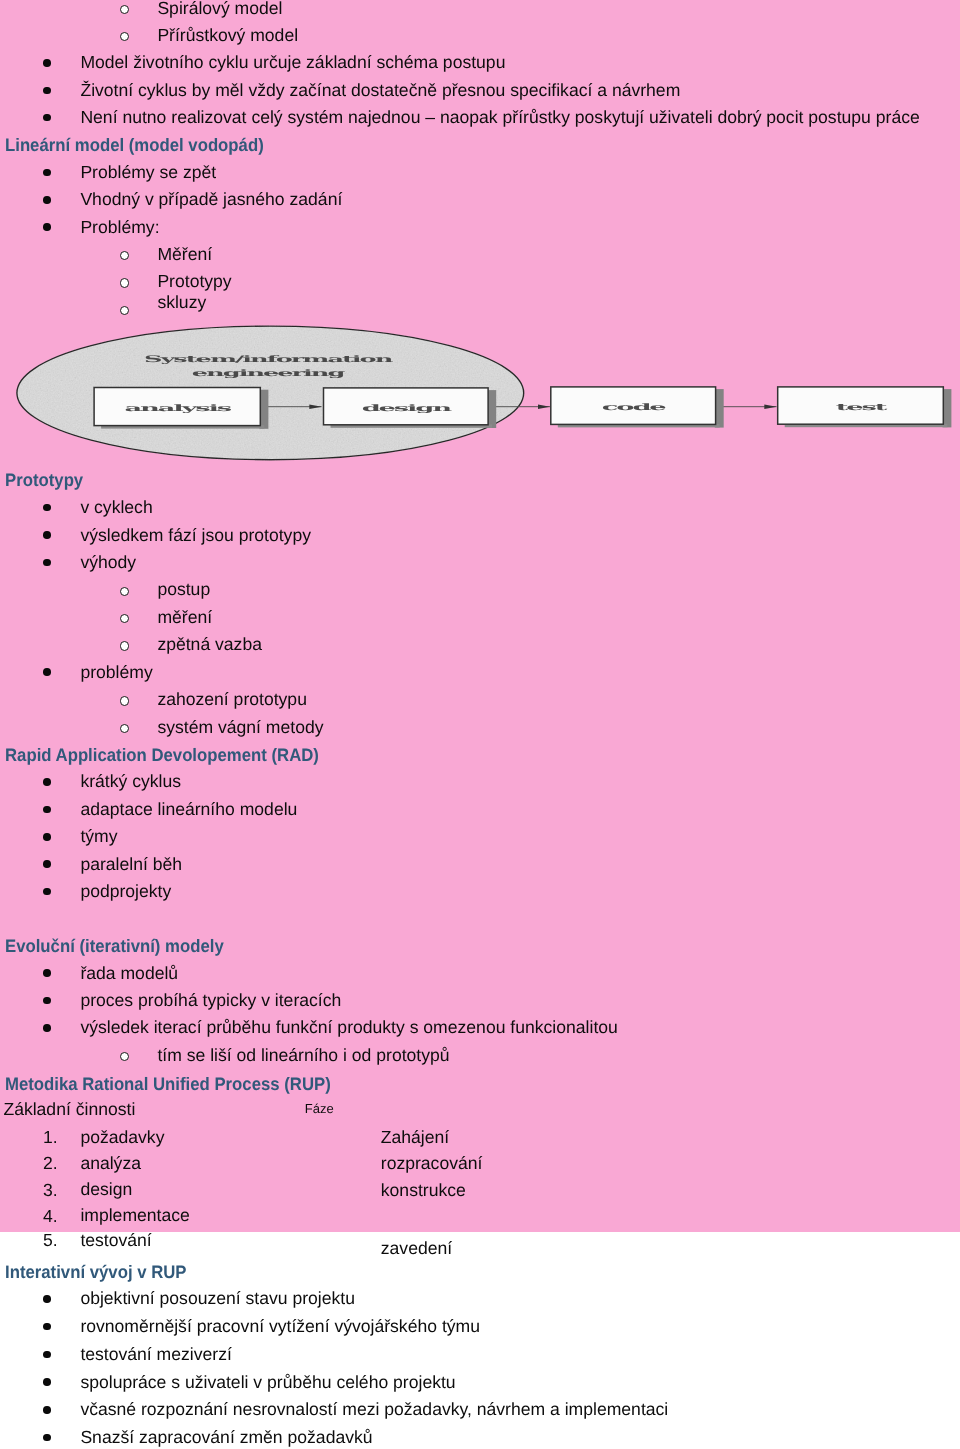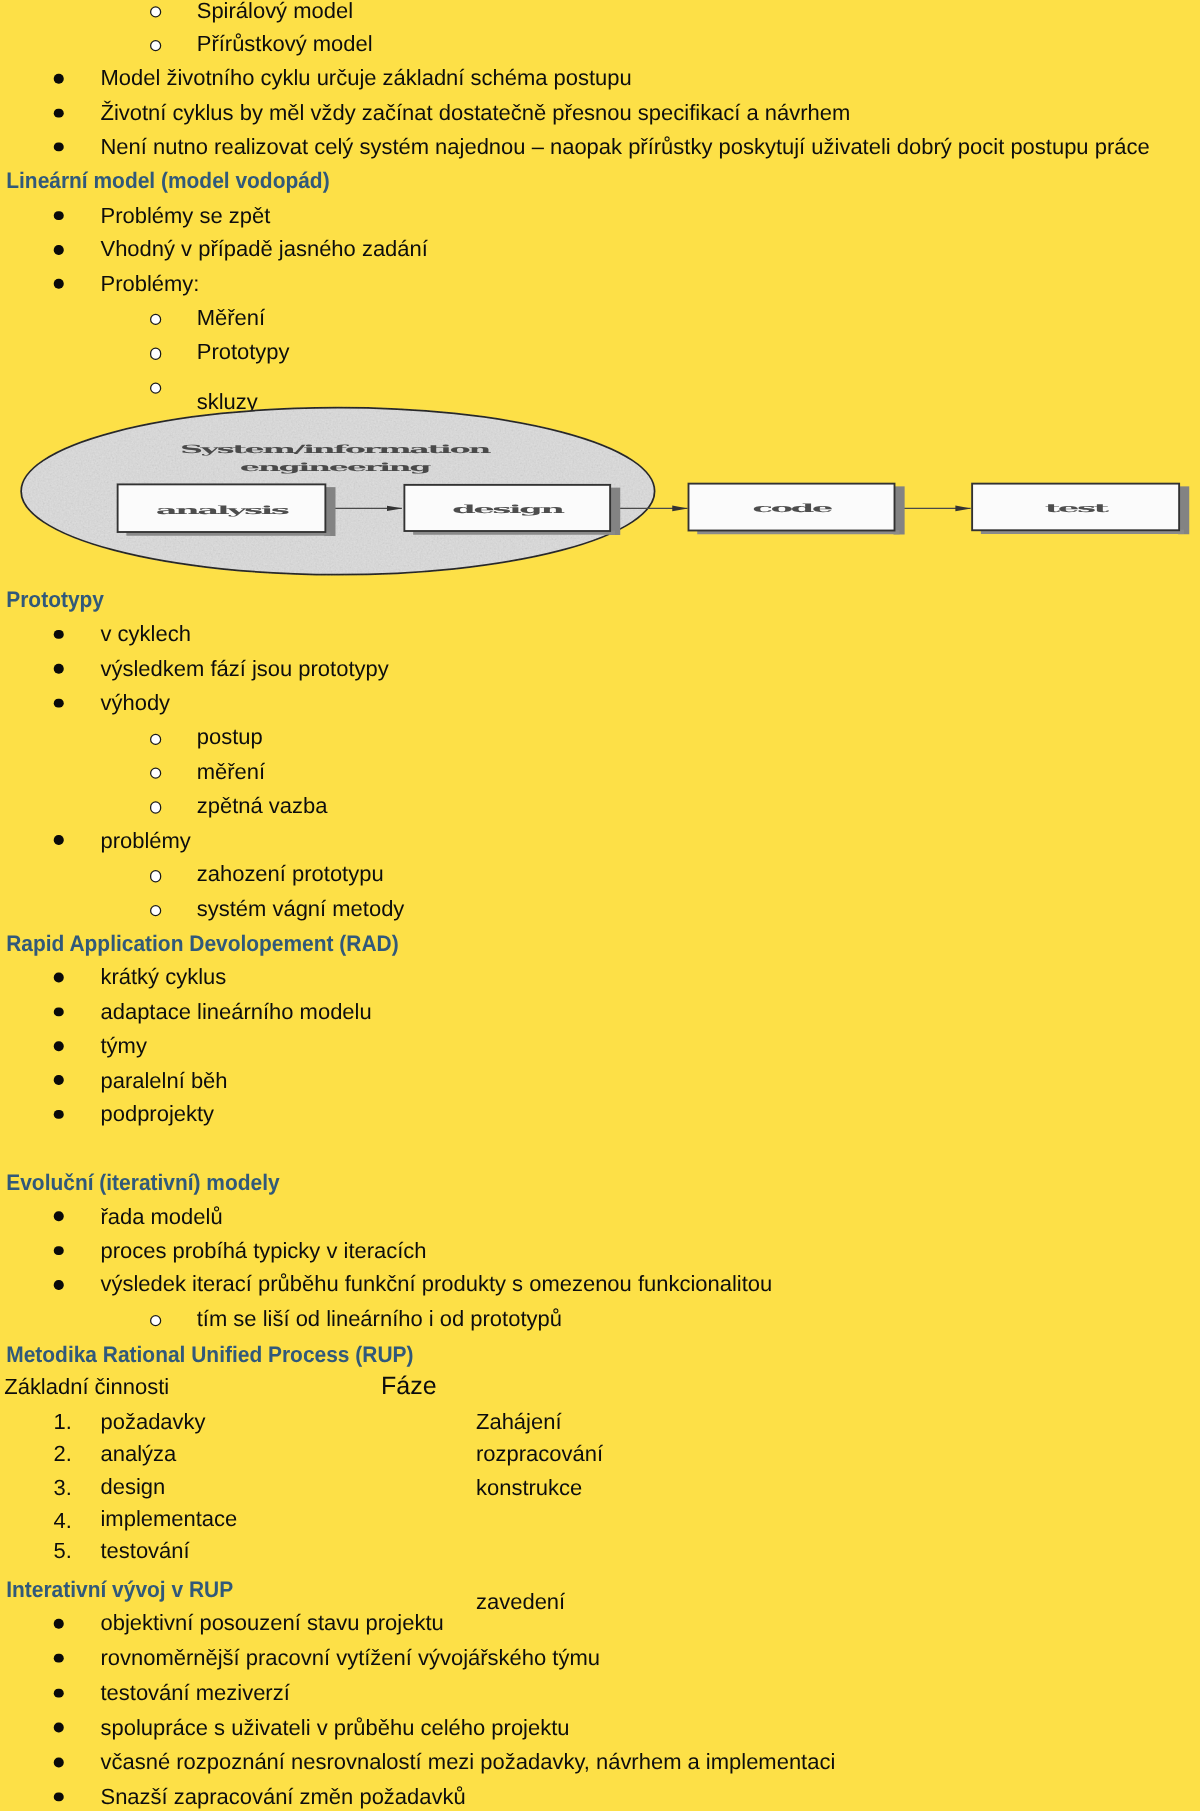--- a/index.html
+++ b/index.html
@@ -5,40 +5,40 @@
 <style>
   html, body { margin:0; padding:0; background:#ffffff; }
   body {
     width:960px; height:1449px;
     font-family:"Liberation Sans", sans-serif;
     color:#0d0d0d;
     overflow:hidden;
     -webkit-font-smoothing:antialiased;
     text-rendering:geometricPrecision;
   }
-  #page { position:relative; width:960px; height:1449px; background:#fde047; }
+  #page { position:relative; width:960px; height:1232px; background:#f9a8d4; }
   #text-layer { position:absolute; left:0; top:0; width:960px; height:1449px; }
   .sec { position:static; }
 
   h2 { margin:0; padding:0; font-weight:bold; }
 
   .ln { position:absolute; white-space:nowrap; font-size:17.58px; line-height:20px; }
   .ln.h { color:#31597a; font-weight:bold; left:5px; font-size:16.75px;
           transform:scaleY(1.075); transform-origin:left bottom; }
   .ln.plain { left:3.4px; }
   .ln.b1   { left:80.4px; }
   .ln.b2   { left:157.4px; }
   .ln.num  { left:80.4px; }
 
   .bl1 { position:absolute; left:43.2px; width:7.6px; height:7.6px;
          border-radius:50%; background:#0a0a0a; }
   .bl2 { position:absolute; left:120.1px; width:9.4px; height:9.4px; border-radius:50%;
          border:1.1px solid #1a1a1a; box-sizing:border-box; background:#ffffff; }
   .numlabel { position:absolute; left:42.9px; font-size:17.58px; line-height:20px; }
-  .col2 { position:absolute; left:304.8px; font-size:20px; line-height:20px; }
+  .col2 { position:absolute; left:304.8px; font-size:13px; line-height:20px; }
   .col3 { position:absolute; left:380.8px;   font-size:17.58px; line-height:20px; }
 </style>
 </head>
 <body>
 
 <div id="page">
   <div id="text-layer">
     <section class="sec">
       <span class="bl2" style="top:4.70px"></span>
       <div class="ln b2" style="top:-2.39px">Spirálový model</div>
@@ -57,21 +57,21 @@
       <div class="ln b1" style="top:161.81px">Problémy se zpět</div>
       <span class="bl1" style="top:196.00px"></span>
       <div class="ln b1" style="top:189.21px">Vhodný v případě jasného zadání</div>
       <span class="bl1" style="top:223.40px"></span>
       <div class="ln b1" style="top:216.61px">Problémy:</div>
       <span class="bl2" style="top:251.00px"></span>
       <div class="ln b2" style="top:243.91px">Měření</div>
       <span class="bl2" style="top:278.40px"></span>
       <div class="ln b2" style="top:271.31px">Prototypy</div>
       <span class="bl2" style="top:305.80px"></span>
-      <div class="ln b2" style="top:311px">skluzy</div>
+      <div class="ln b2" style="top:292px">skluzy</div>
     </section>
     <section class="sec">
       <h2 class="ln h" style="top:471.49px">Prototypy</h2>
       <span class="bl1" style="top:503.90px"></span>
       <div class="ln b1" style="top:497.11px">v cyklech</div>
       <span class="bl1" style="top:531.30px"></span>
       <div class="ln b1" style="top:524.51px">výsledkem fází jsou prototypy</div>
       <span class="bl1" style="top:558.80px"></span>
       <div class="ln b1" style="top:552.01px">výhody</div>
       <span class="bl2" style="top:586.50px"></span>
@@ -119,21 +119,21 @@
       <div class="ln num" style="top:1126.81px">požadavky</div>
       <div class="col3" style="top:1127.01px">Zahájení</div>
       <div class="numlabel" style="top:1152.91px">2.</div>
       <div class="ln num" style="top:1152.71px">analýza</div>
       <div class="col3" style="top:1152.91px">rozpracování</div>
       <div class="numlabel" style="top:1179.51px">3.</div>
       <div class="ln num" style="top:1179.31px">design</div>
       <div class="col3" style="top:1179.51px">konstrukce</div>
       <div class="numlabel" style="top:1205.51px">4.</div>
       <div class="ln num" style="top:1205.31px">implementace</div>
-      <div class="col3" style="top:1271px">zavedení</div>
+      <div class="col3" style="top:1238px">zavedení</div>
       <div class="numlabel" style="top:1230.21px">5.</div>
       <div class="ln num" style="top:1230.01px">testování</div>
     </section>
     <section class="sec">
       <h2 class="ln h" style="top:1262.79px">Interativní vývoj v RUP</h2>
       <span class="bl1" style="top:1295.10px"></span>
       <div class="ln b1" style="top:1288.31px">objektivní posouzení stavu projektu</div>
       <span class="bl1" style="top:1322.90px"></span>
       <div class="ln b1" style="top:1316.11px">rovnoměrnější pracovní vytížení vývojářského týmu</div>
       <span class="bl1" style="top:1350.60px"></span>

